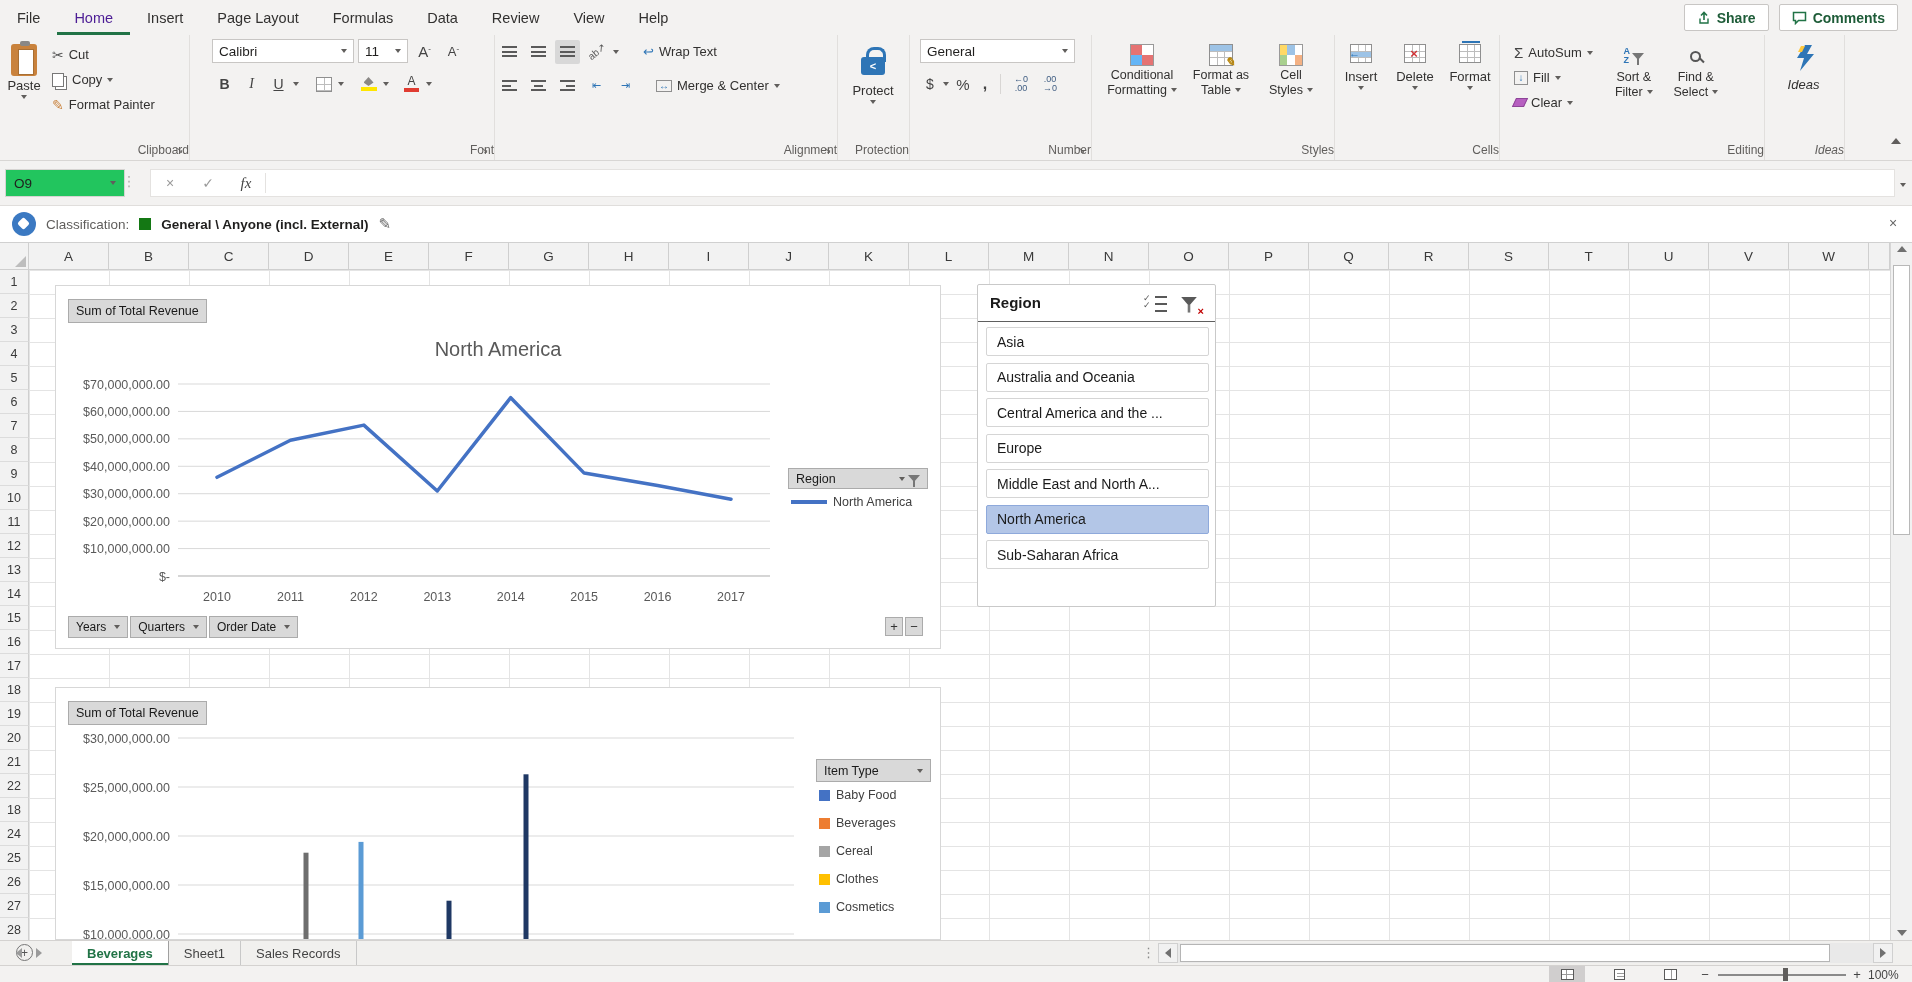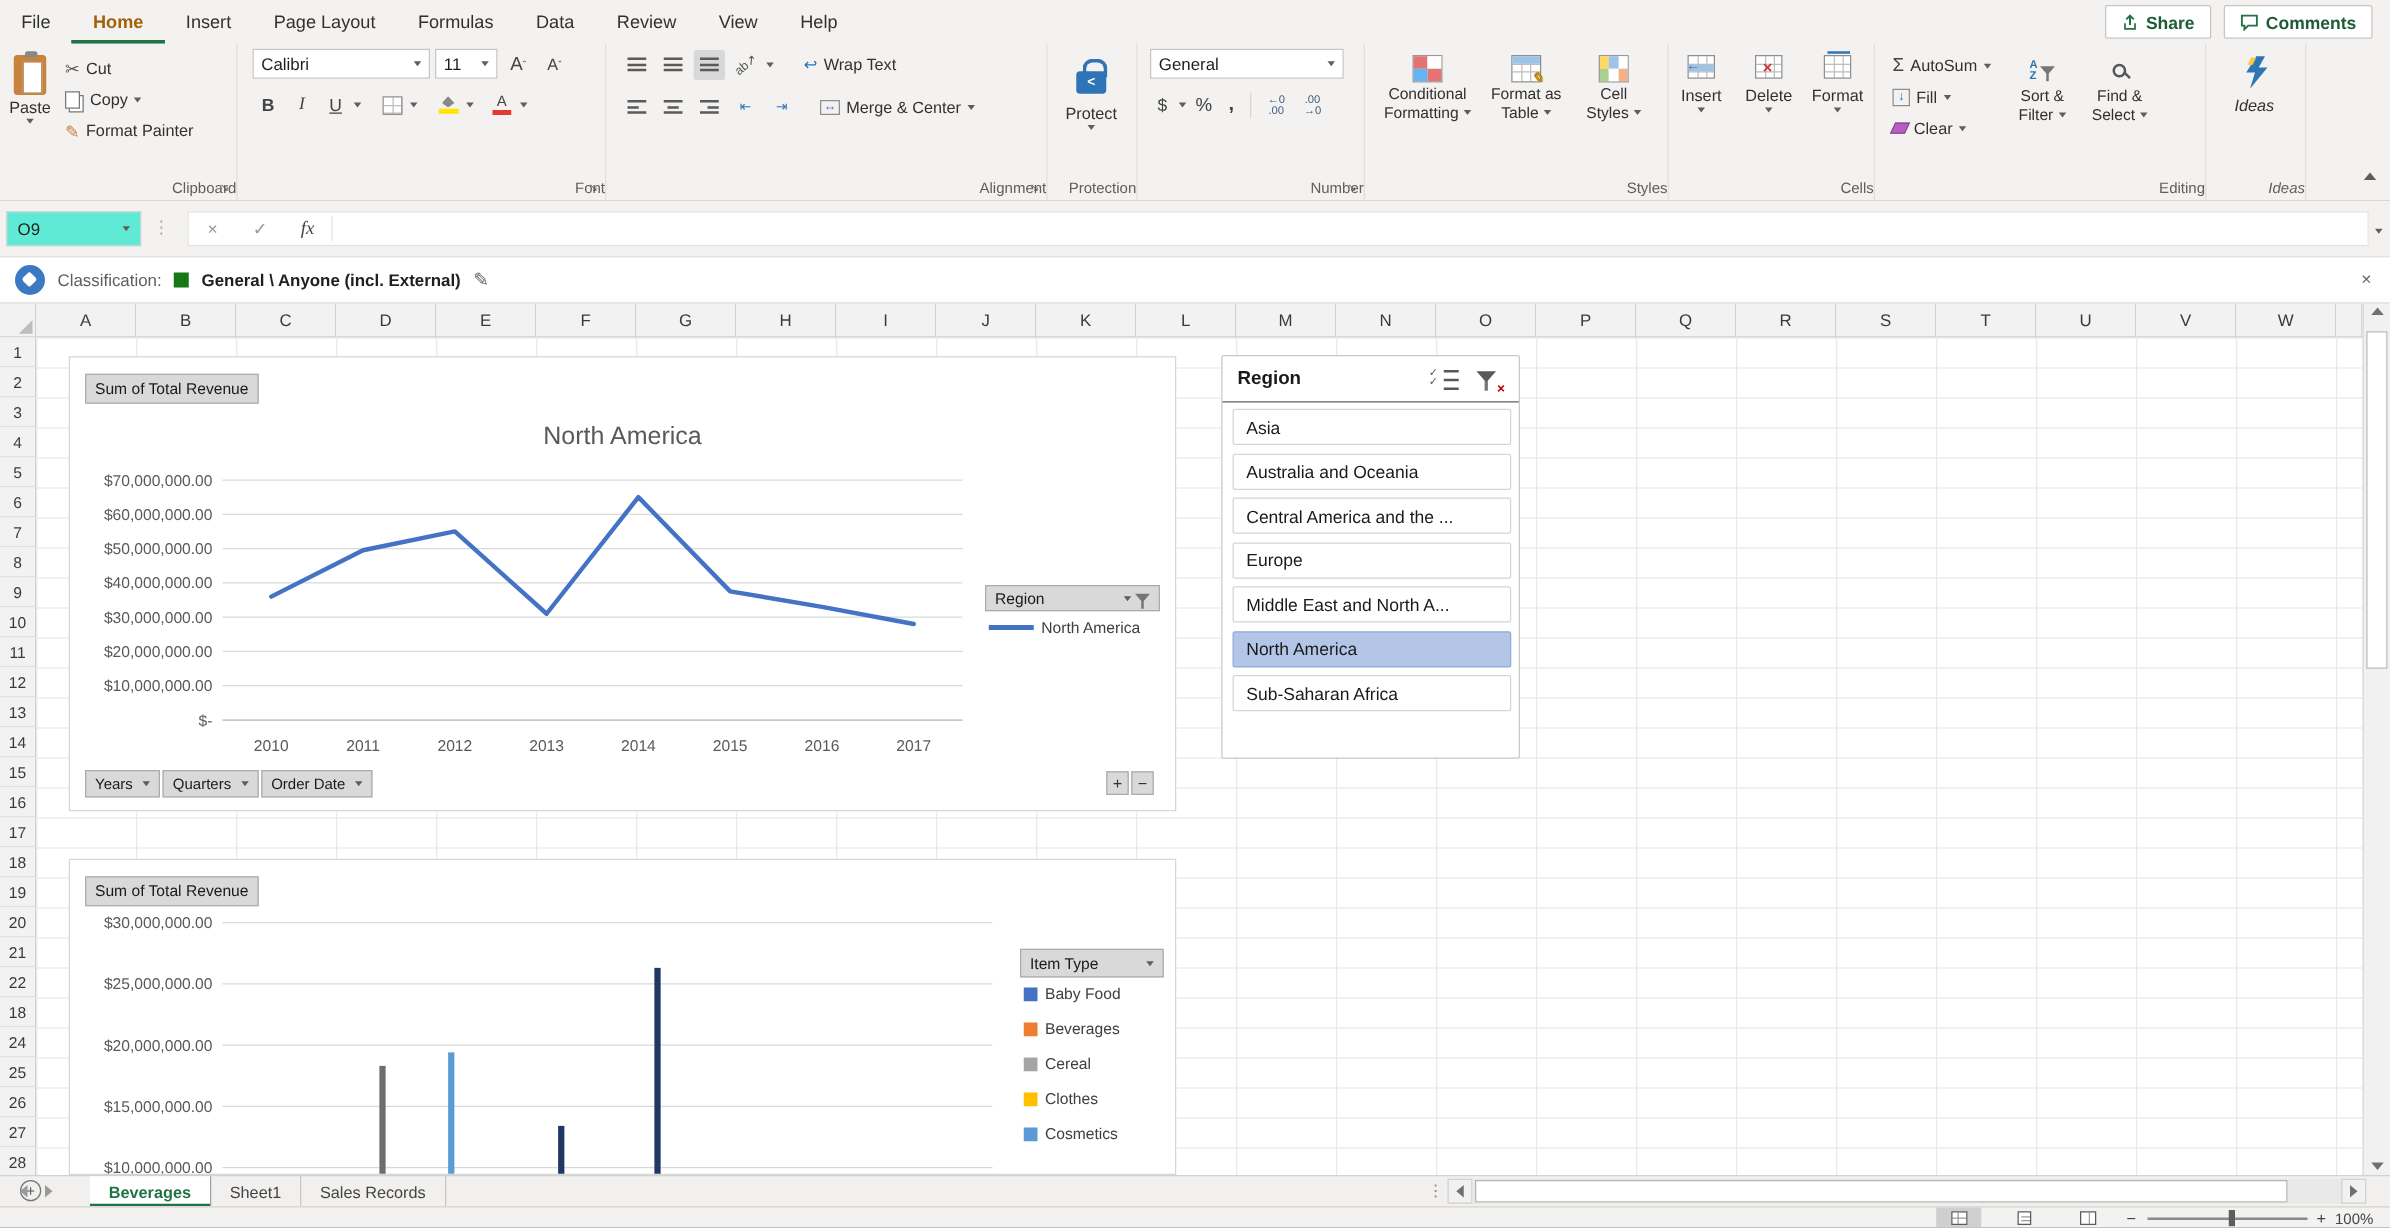--- a/index.html
+++ b/index.html
@@ -3,21 +3,21 @@
 <meta charset="utf-8">
 <style>
   *{margin:0;padding:0;box-sizing:border-box;font-family:"Liberation Sans",sans-serif;}
   html,body{background:#888;}
   #app{position:relative;width:1912px;height:982px;background:#fff;overflow:hidden;font-size:13px;color:#333;}
   .abs{position:absolute;}
 
   
   #tabs-row{position:absolute;left:0;top:0;width:1912px;height:35px;background:#f3f2f1;display:flex;align-items:stretch;}
   .rtab{padding:0 17px;display:flex;align-items:center;font-size:14.5px;color:#323130;cursor:default;}
-  .rtab.active{font-weight:bold;color:#a16207;box-shadow:inset 0 -3px 0 #217346;}
+  .rtab.active{font-weight:normal;color:#4c1d95;box-shadow:inset 0 -3px 0 #217346;}
   #tabs-right{position:absolute;right:14px;top:4px;display:flex;gap:10px;align-items:center;}
   .top-btn{height:27px;display:flex;align-items:center;gap:6px;padding:0 12px;background:#fff;border:1px solid #c8c6c4;border-radius:2px;font-size:14px;color:#1e5c38;font-weight:600;}
 
   
   #ribbon{position:absolute;left:0;top:35px;width:1912px;height:126px;background:#f3f2f1;border-bottom:1px solid #d8d6d4;}
   .rgroup{position:absolute;top:0;height:125px;border-right:1px solid #e1dfdd;}
   .glabel{position:absolute;bottom:3px;left:0;right:0;text-align:right;font-size:12px;color:#605e5c;}
   .launcher{position:absolute;right:3px;bottom:4px;width:13px;height:13px;font-size:9px;color:#605e5c;display:flex;align-items:center;justify-content:center;border:1px solid transparent;}
   .gcontent{position:absolute;left:0;top:4px;right:2px;bottom:22px;}
   .bigbtn{display:flex;flex-direction:column;align-items:center;gap:2px;padding-top:5px;font-size:13px;color:#323130;height:96px;}
@@ -42,21 +42,21 @@
      position:relative;}
   .ov{position:absolute;font-weight:bold;}
   .funnel{width:0;height:0;border-left:6px solid transparent;border-right:6px solid transparent;border-top:7px solid #767676;position:relative;display:inline-block;}
   .funnel::after{content:"";position:absolute;left:-1px;top:-1px;width:2px;height:6px;background:#767676;}
   .mag{width:11px;height:11px;border:2px solid #565656;border-radius:50%;position:relative;display:inline-block;}
   .mag::after{content:"";position:absolute;width:7px;height:2px;background:#565656;transform:rotate(45deg);right:-6px;bottom:-1px;}
   .dec-ico{font-size:9px;line-height:9px;color:#3f5d82;white-space:pre;text-align:center;}
 
   
   #formula-row{position:absolute;left:0;top:161px;width:1912px;height:45px;background:#f3f2f1;border-bottom:1px solid #e0dedc;}
-  #name-box{position:absolute;left:5px;top:8px;width:108px;height:28px;background:#5eead4;border:1px solid #d6d4d2;display:flex;align-items:center;padding:0 8px;font-size:13.5px;color:#201f1e;justify-content:space-between;}
+  #name-box{position:absolute;left:5px;top:8px;width:120px;height:28px;background:#22c55e;border:1px solid #d6d4d2;display:flex;align-items:center;padding:0 8px;font-size:13.5px;color:#201f1e;justify-content:space-between;}
   #fx-box{position:absolute;left:150px;top:8px;width:1745px;height:28px;background:#fff;border:1px solid #e4e2e0;display:flex;align-items:center;}
   .fx-ico{width:38px;text-align:center;color:#9a9a9a;font-size:14px;}
   #fx-glyph{font-family:"Liberation Serif",serif;font-style:italic;color:#444;font-size:15px;}
   #fbar-dots{position:absolute;left:122px;top:12px;color:#b0aeac;font-size:14px;letter-spacing:0;}
 
   
   #class-bar{position:absolute;left:0;top:206px;width:1912px;height:37px;background:#fff;border-bottom:1px solid #d0d0d0;display:flex;align-items:center;padding-left:12px;gap:10px;}
   #class-ico{width:24px;height:24px;border-radius:50%;background:#3b79c2;position:relative;}
   #class-ico::after{content:"";position:absolute;left:7px;top:7px;width:9px;height:9px;background:#fff;border-radius:2px;transform:rotate(45deg);}
   #class-label{color:#605e5c;font-size:13.5px;}
@@ -193,21 +193,21 @@
                 <span style="color:#c9823c;font-size:14px;">✎</span>
                 <span>Format Painter</span>
               </div>
           </div>
         </div>
       </div>
       <div class="glabel">Clipboard</div>
       <div class="launcher">↘</div>
     </div>
 
-    <div class="rgroup" style="left:190px;width:295px;">
+    <div class="rgroup" style="left:200px;width:295px;">
       <div class="gcontent" style="left:12px;">
         <div style="display:flex;gap:4px;align-items:center;">
           <div class="combo" style="width:142px;">
               <span>Calibri</span>
               <span class="chev"></span>
             </div>
           <div class="combo" style="width:50px;">
               <span>11</span>
               <span class="chev"></span>
             </div>

